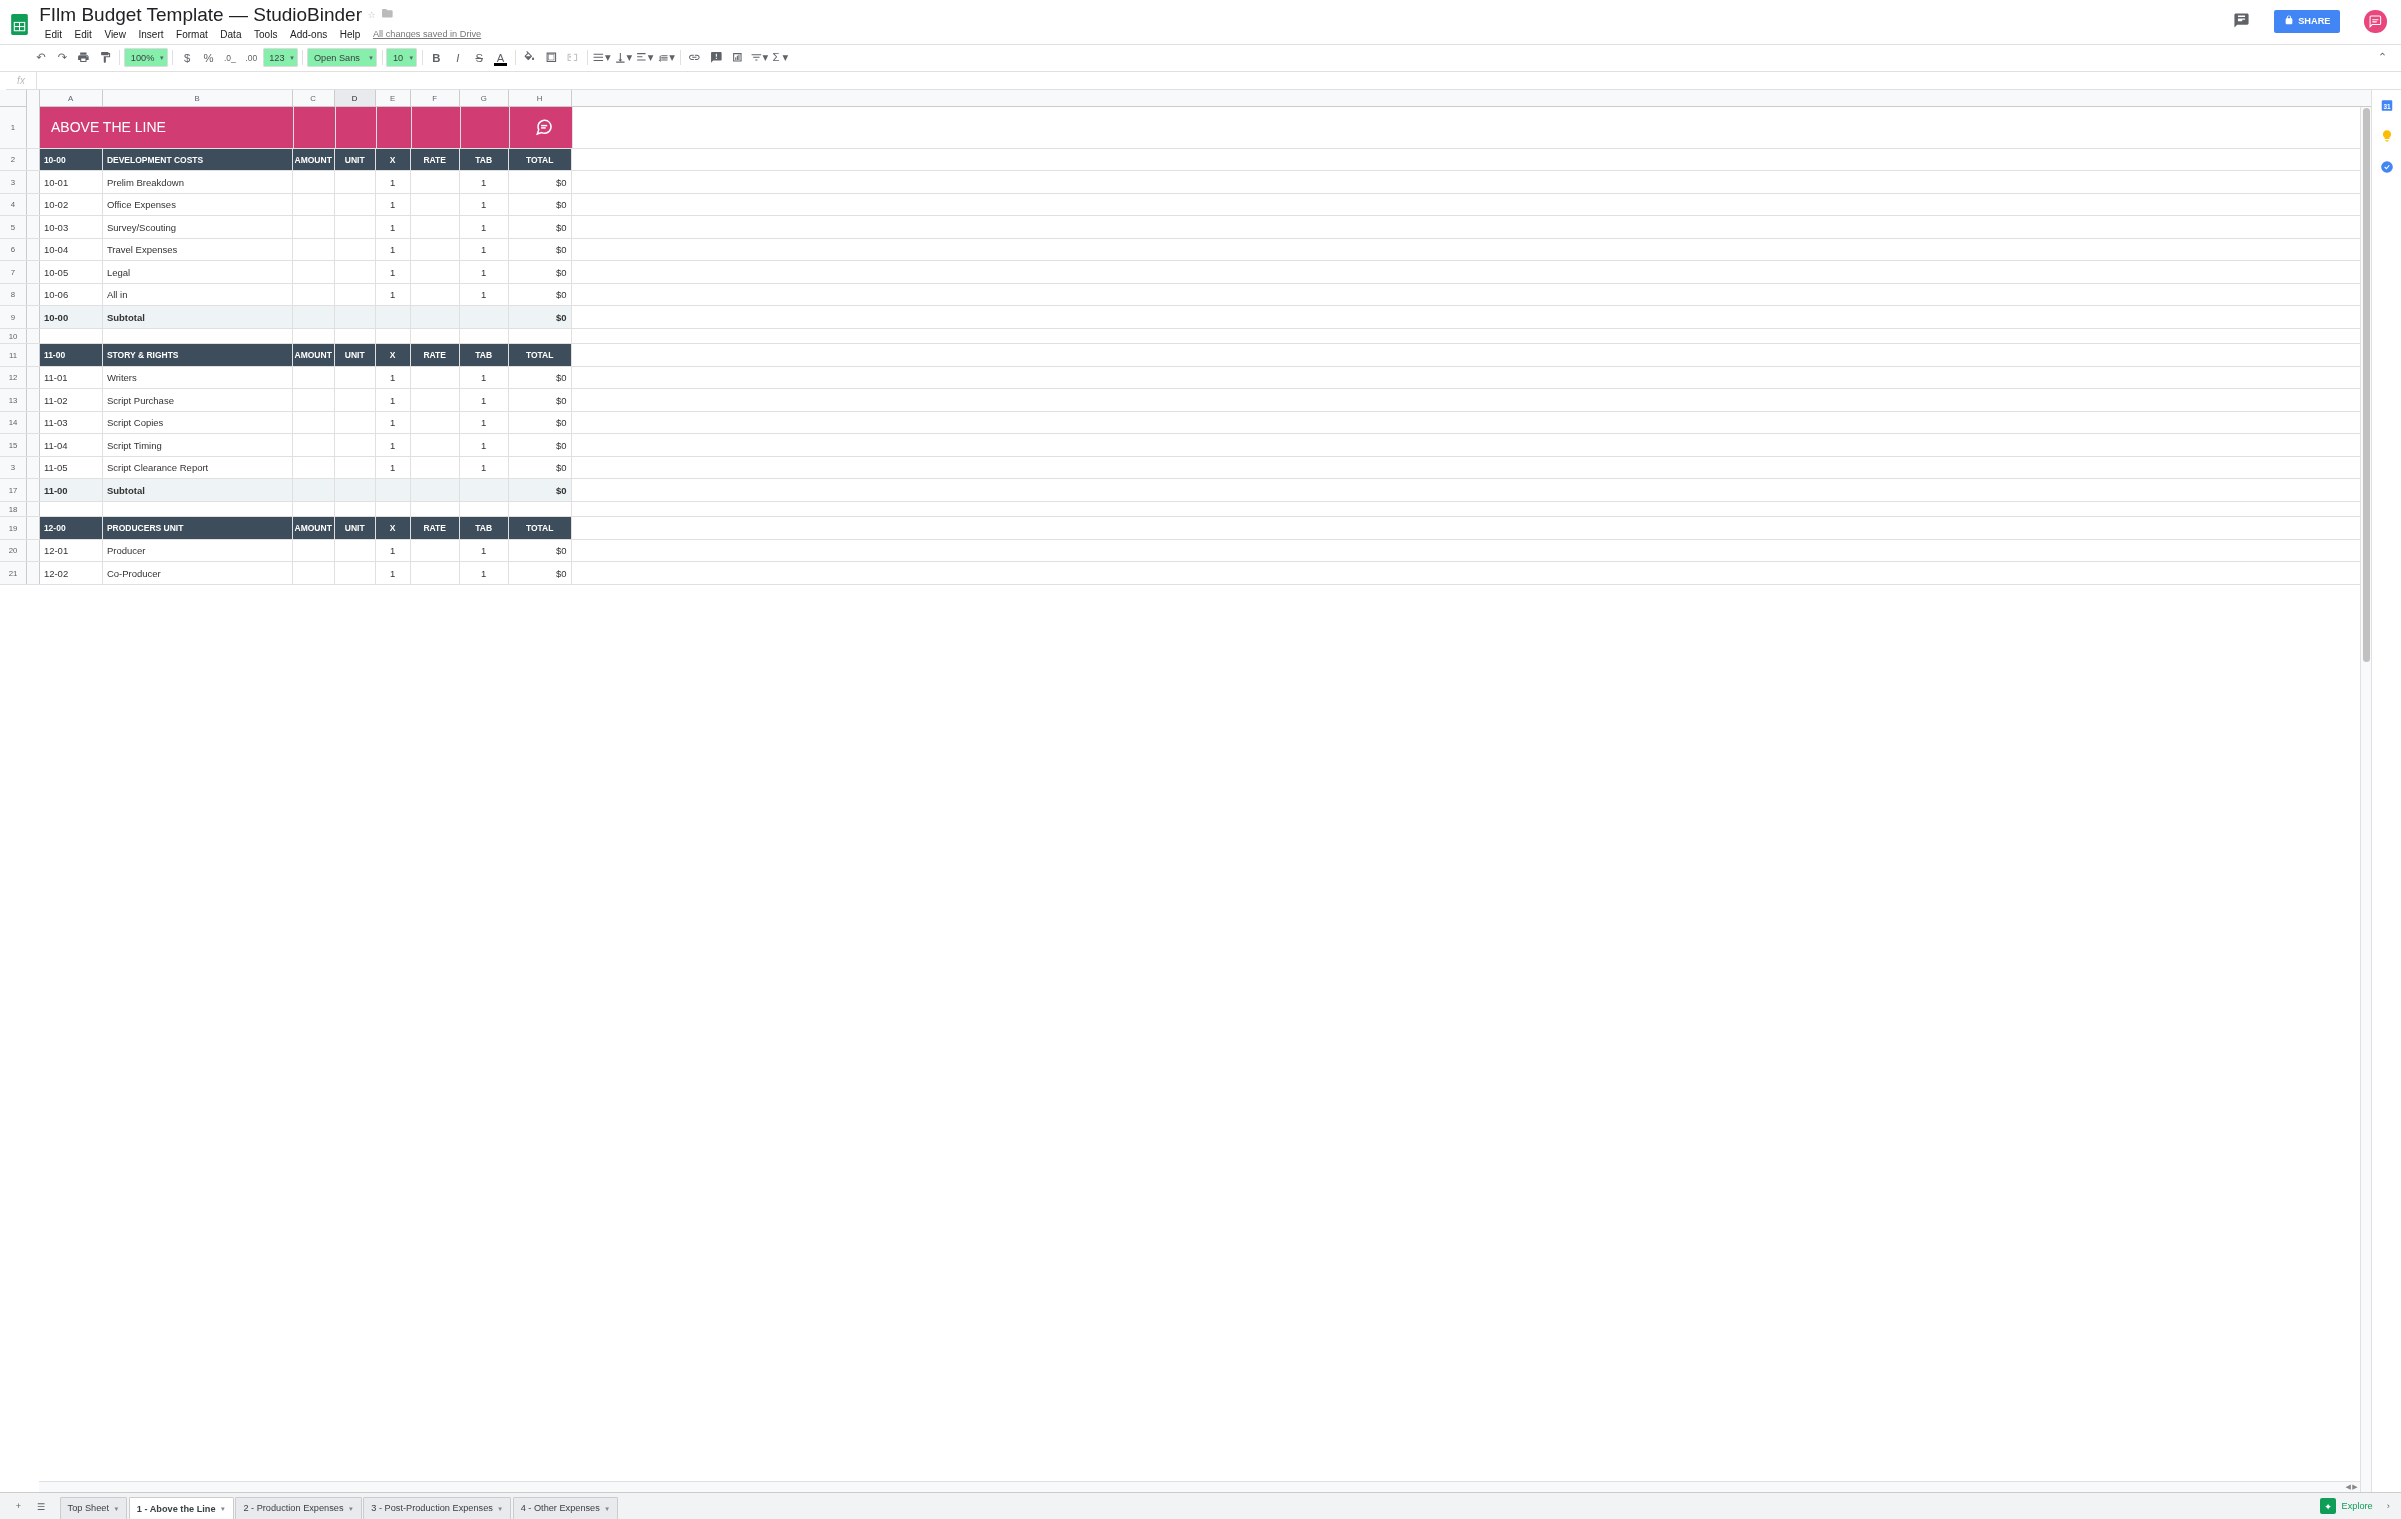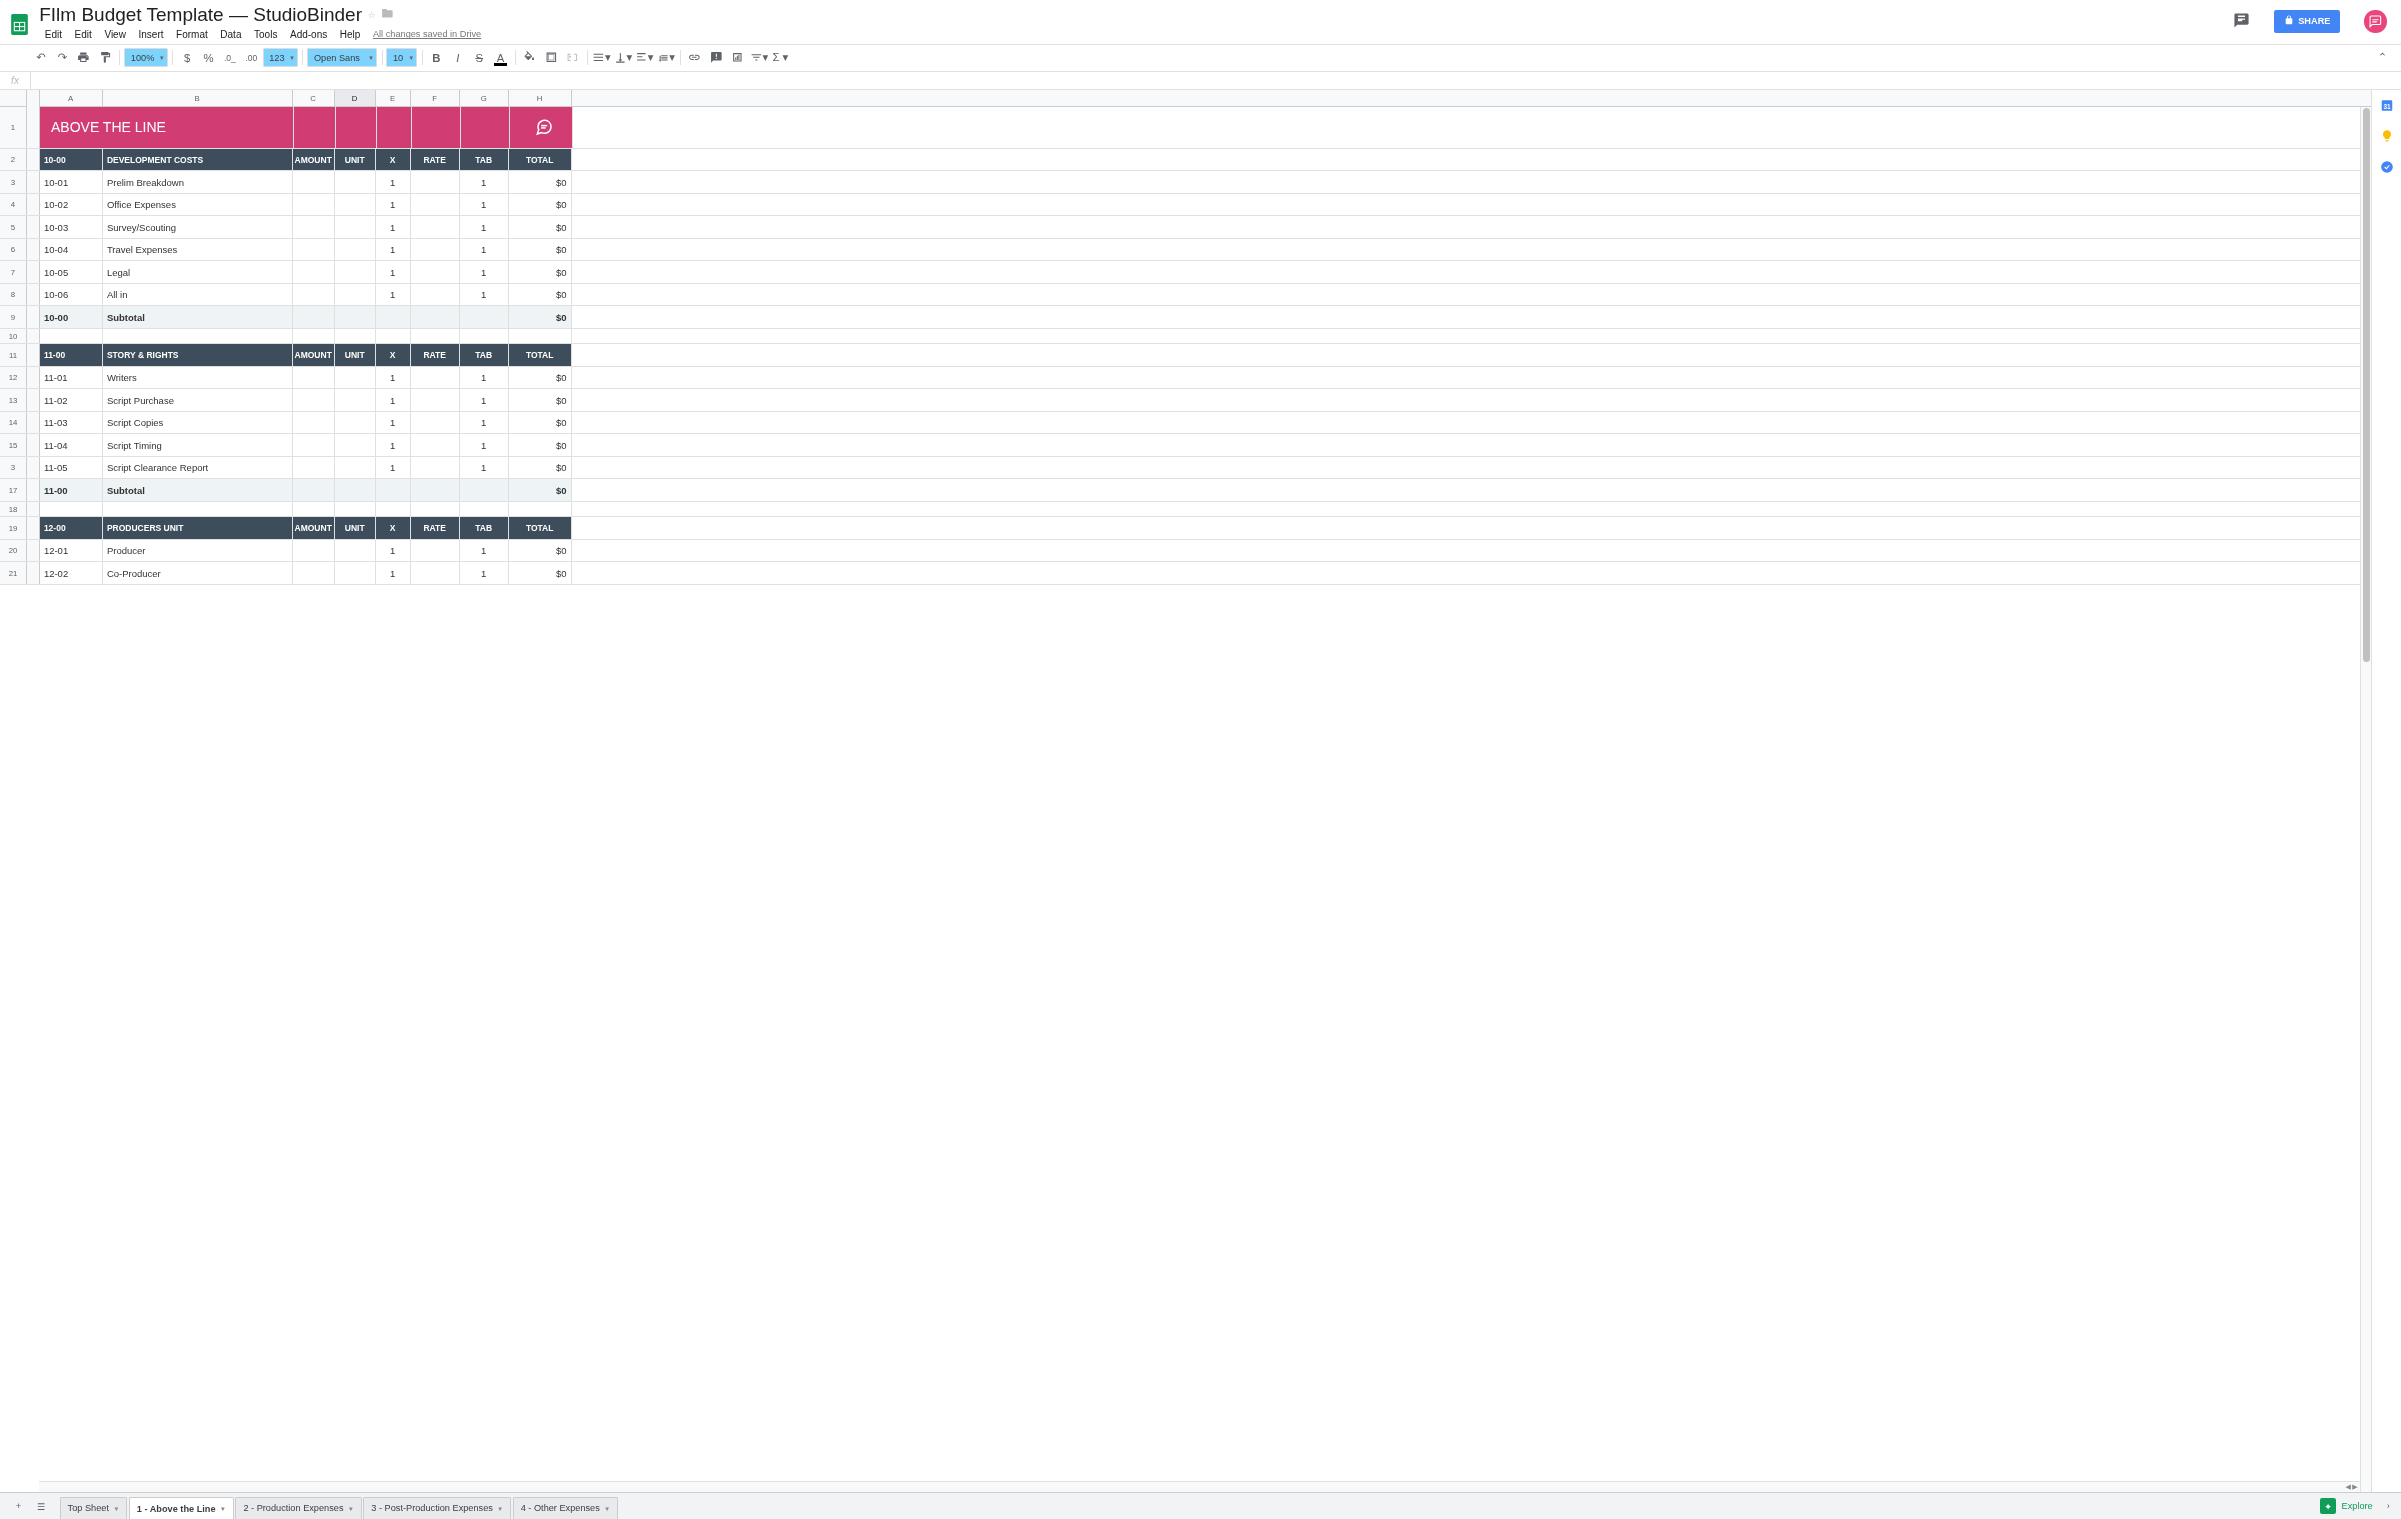--- a/index.html
+++ b/index.html
@@ -14,23 +14,23 @@
 .menubar{display:flex;gap:1.4px;align-items:center;height:18.3px;margin-top:1.4px;}
 .menu-item{padding:2.8px 5.6px;font-size:10px;color:#202124;cursor:pointer;border-radius:2.1px;}
 .drive-status{color:#777;text-decoration:underline;font-size:9.2px;margin-left:5.6px;}
 .title-right{display:flex;align-items:center;gap:24px;padding-right:8.5px;padding-top:4.2px;}
 .comments-btn{color:#5f6368;cursor:pointer;}
 .share-btn{background:#4285f4;color:#fff;border-radius:2.1px;padding:5.6px 10px;font-weight:600;font-size:9.2px;cursor:pointer;display:flex;align-items:center;gap:4.2px;}
 .sb-badge{width:22.5px;height:22.5px;border-radius:50%;background:#e8467c;display:flex;align-items:center;justify-content:center;color:#fff;cursor:pointer;}
 .toolbar{height:28px;border-top:0.7px solid #e0e0e0;border-bottom:0.7px solid #e0e0e0;display:flex;align-items:center;padding:0 8.5px 0 31px;gap:1.4px;}
 .tb-btn{width:20px;height:20px;display:flex;align-items:center;justify-content:center;color:#5f6368;cursor:pointer;border-radius:1.4px;font-size:11.3px;}
 .tb-sep{width:0.7px;height:15.5px;background:#e0e0e0;margin:0 2.8px;}
-.tb-select{height:18.3px;border:0.7px solid #dadce0;border-radius:1.4px;padding:0 12.7px 0 5.6px;font-size:9.2px;color:#3c4043;cursor:pointer;display:flex;align-items:center;position:relative;background:#7dd3fc;}
+.tb-select{height:18.3px;border:0.7px solid #dadce0;border-radius:1.4px;padding:0 12.7px 0 5.6px;font-size:9.2px;color:#3c4043;cursor:pointer;display:flex;align-items:center;position:relative;background:#86efac;}
 .tb-select::after{content:'▾';position:absolute;right:3.5px;font-size:7px;color:#5f6368;}
-.fx-bar{height:18.3px;border-bottom:0.7px solid #e0e0e0;display:flex;align-items:center;}
+.fx-bar{height:18.3px;border-bottom:0.7px solid #e0e0e0;display:flex;align-items:center;margin-left:6px;}
 .fx-label{width:31px;text-align:center;font-style:italic;color:#bbb;font-size:10px;border-right:0.7px solid #e0e0e0;height:100%;display:flex;align-items:center;justify-content:center;}
 .fx-input{flex:1;padding:0 5.6px;height:100%;}
 .main-area{flex:1;display:flex;overflow:hidden;position:relative;}
 .sheet-area{flex:1;overflow:auto;position:relative;}
 .col-headers{display:flex;position:sticky;top:0;background:#f8f9fa;z-index:5;height:17px;border-bottom:0.7px solid #ccc;}
 .corner{width:27px;background:#f8f9fa;border-right:0.7px solid #ccc;border-bottom:0.7px solid #ccc;height:17px;position:sticky;left:0;z-index:6;}
 .row-corner{width:12.7px;background:#f8f9fa;border-right:0.7px solid #ccc;height:17px;}
 .col-h{background:#f8f9fa;border-right:0.7px solid #ccc;text-align:center;font-size:7.8px;color:#5f6368;line-height:17px;}
 .col-h.sel{background:#e8eaed;color:#202124;}
 .col-A{width:63px;}.col-B{width:190px;}.col-C{width:42px;}.col-D{width:41px;}.col-E{width:35px;}.col-F{width:49px;}.col-G{width:49px;}.col-H{width:63px;}

